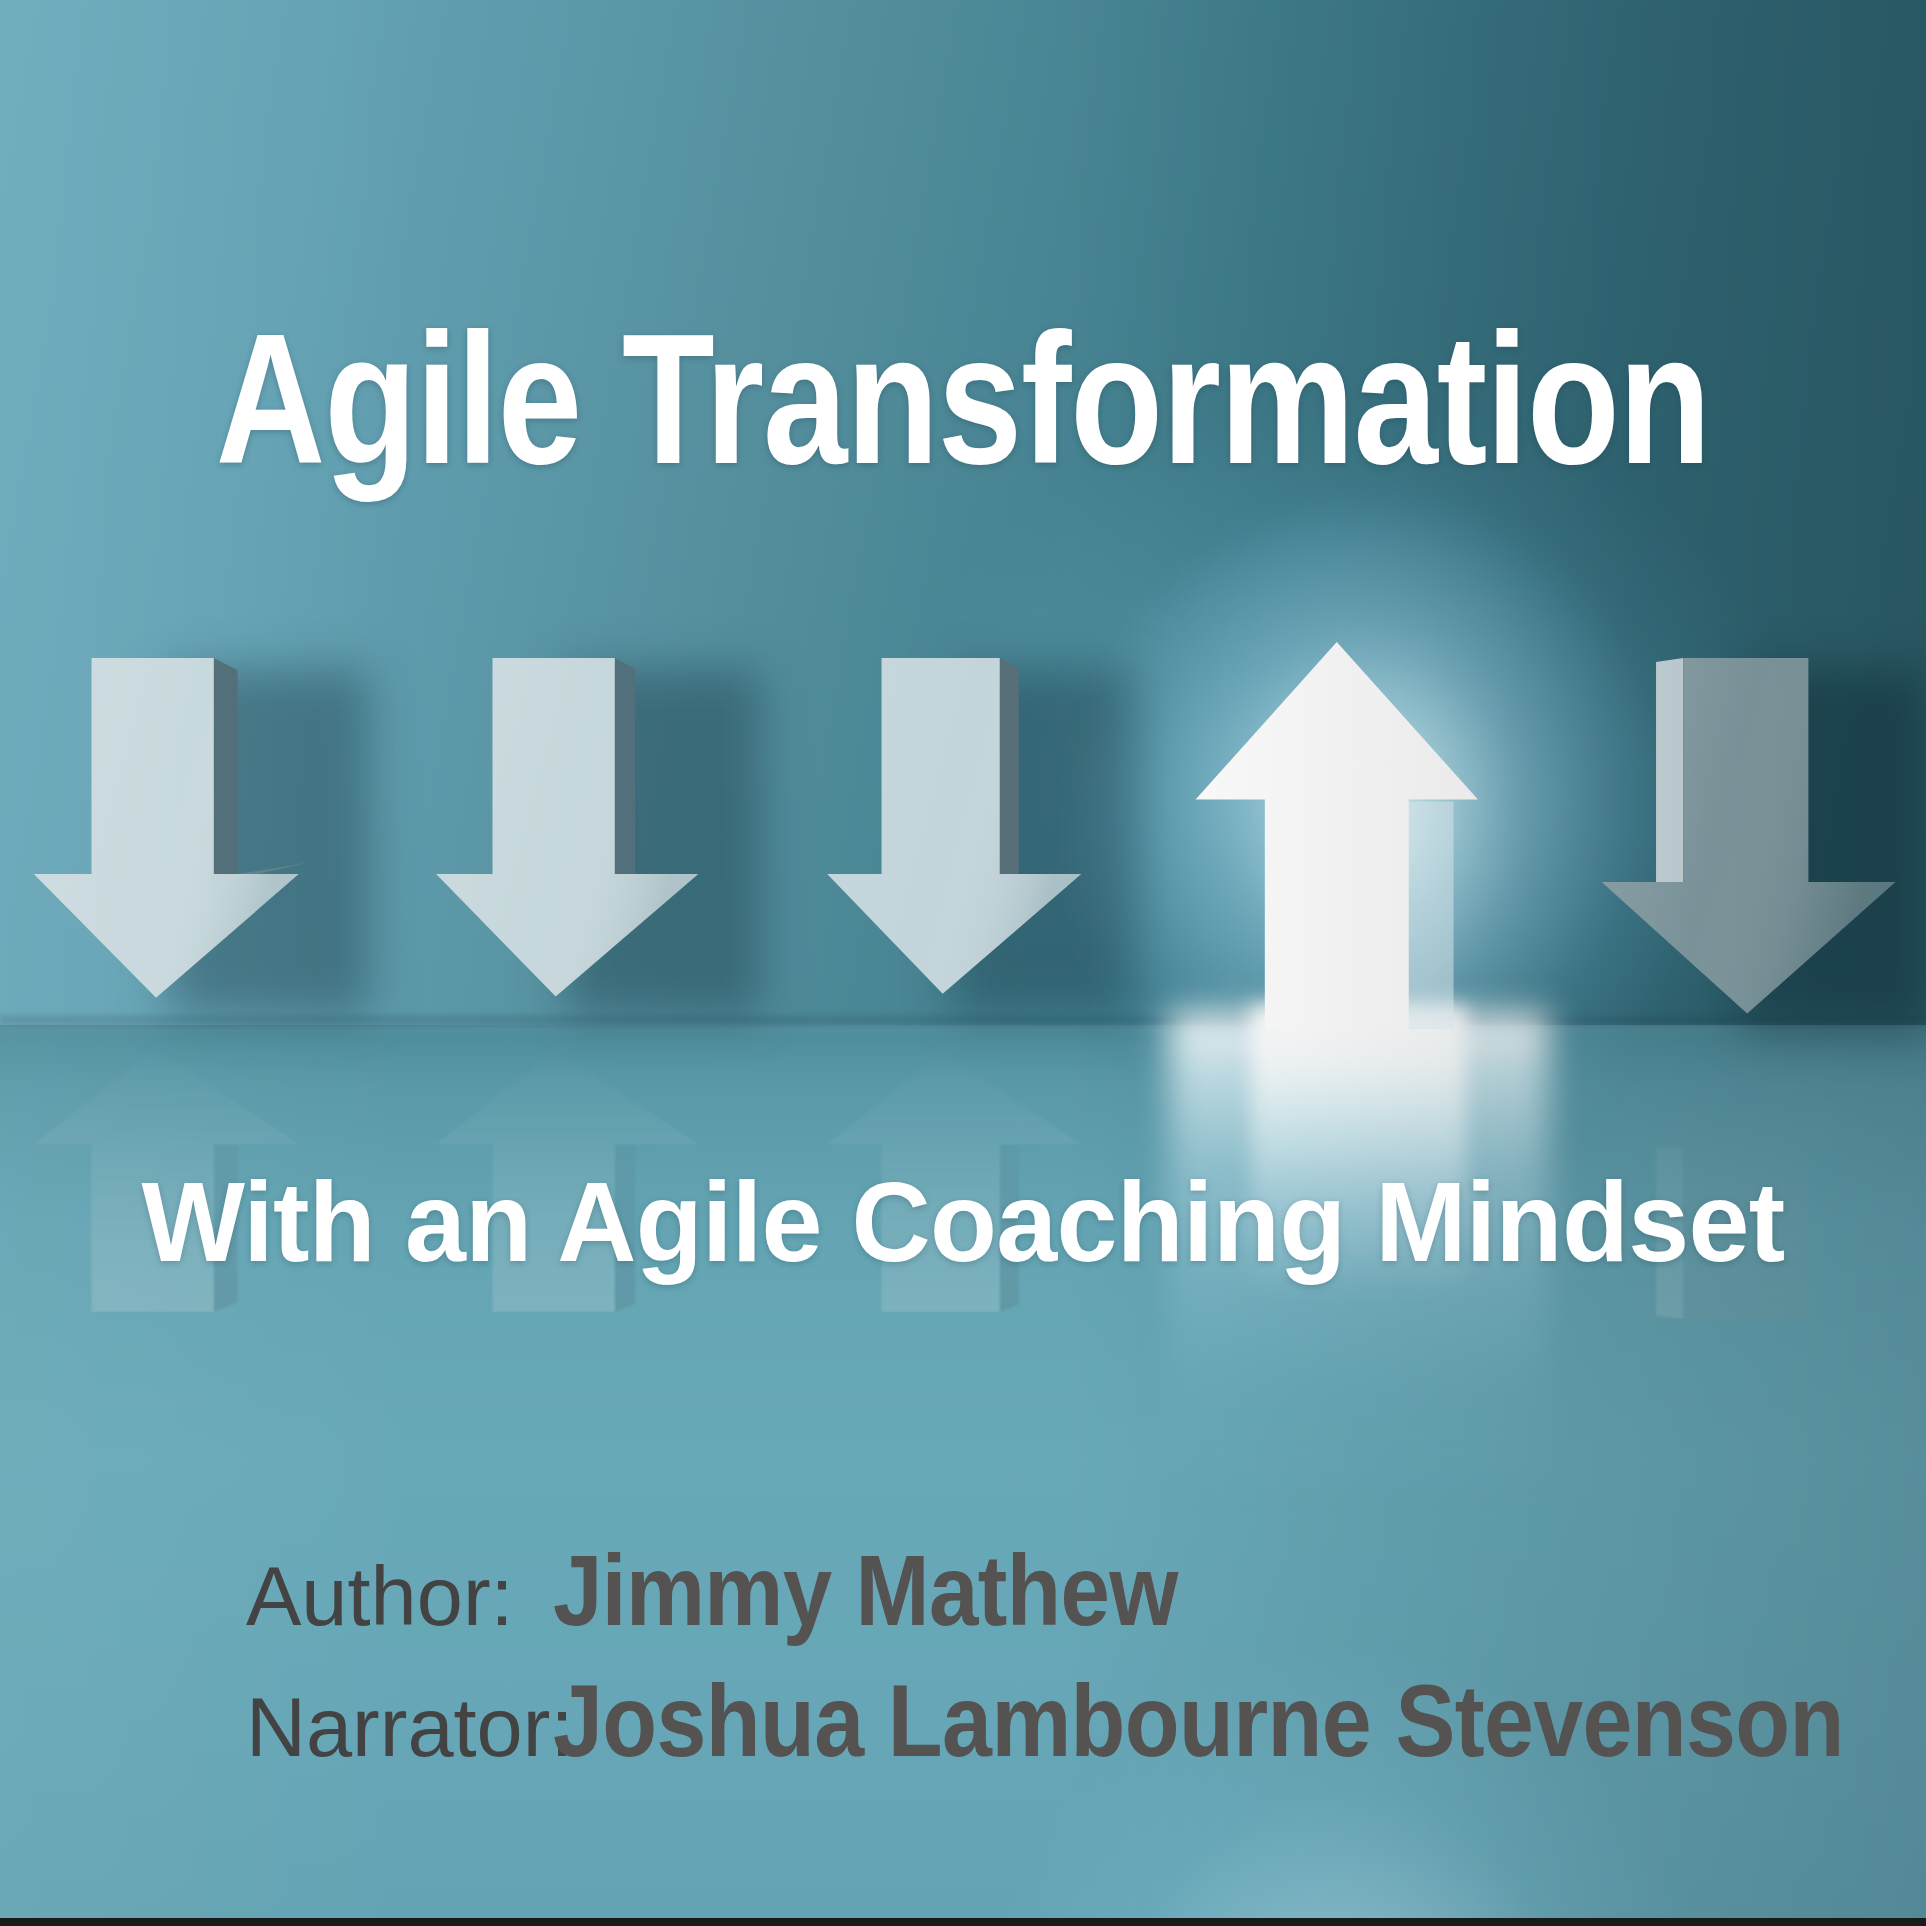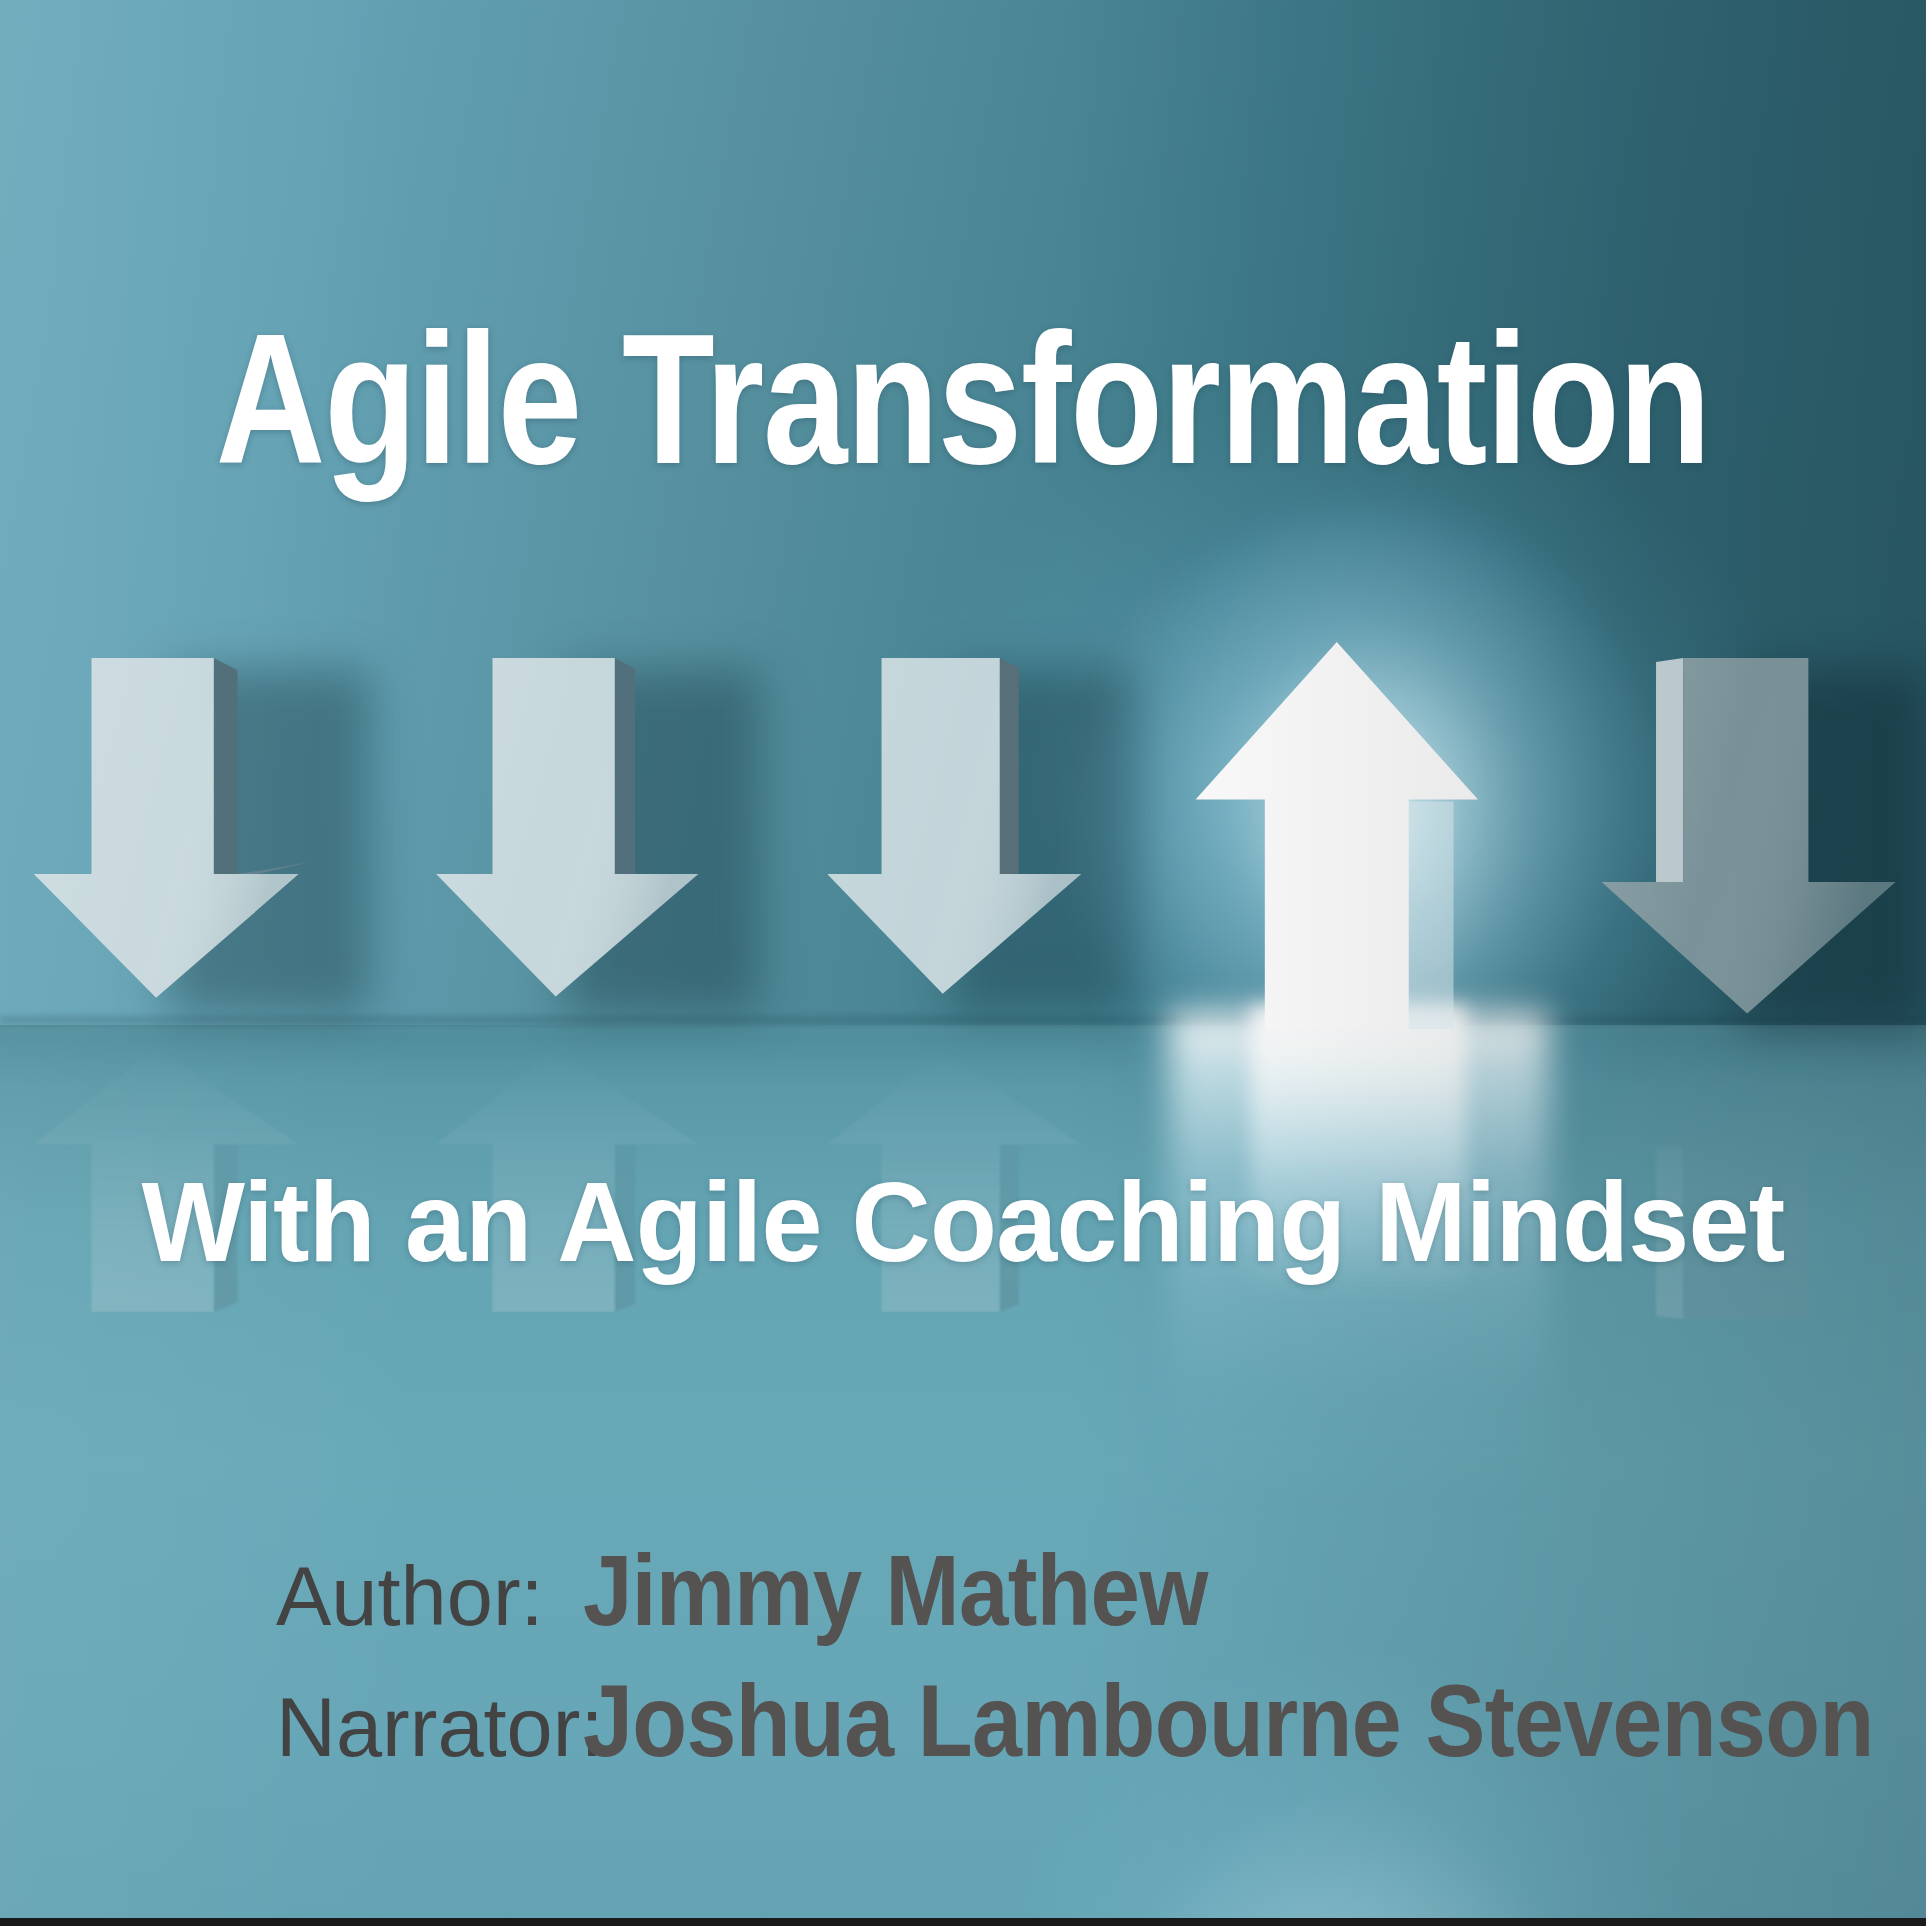--- a/index.html
+++ b/index.html
@@ -149,21 +149,20 @@
 
   .credit-label {
     color: #434343;
     font-family: "Liberation Sans", sans-serif;
     font-weight: normal;
     font-size: 83px;
     line-height: 1.05;
     letter-spacing: 0px;
     width: 307px;
     flex: 0 0 307px;
-    margin-left: 30px;
   }
   .credit-name {
     color: #555252;
     font-family: "Liberation Sans", sans-serif;
     font-weight: bold;
     font-size: 101px;
     line-height: 1.05;
     letter-spacing: -0.7px;
     transform: scaleX(0.88);
     transform-origin: left center;

